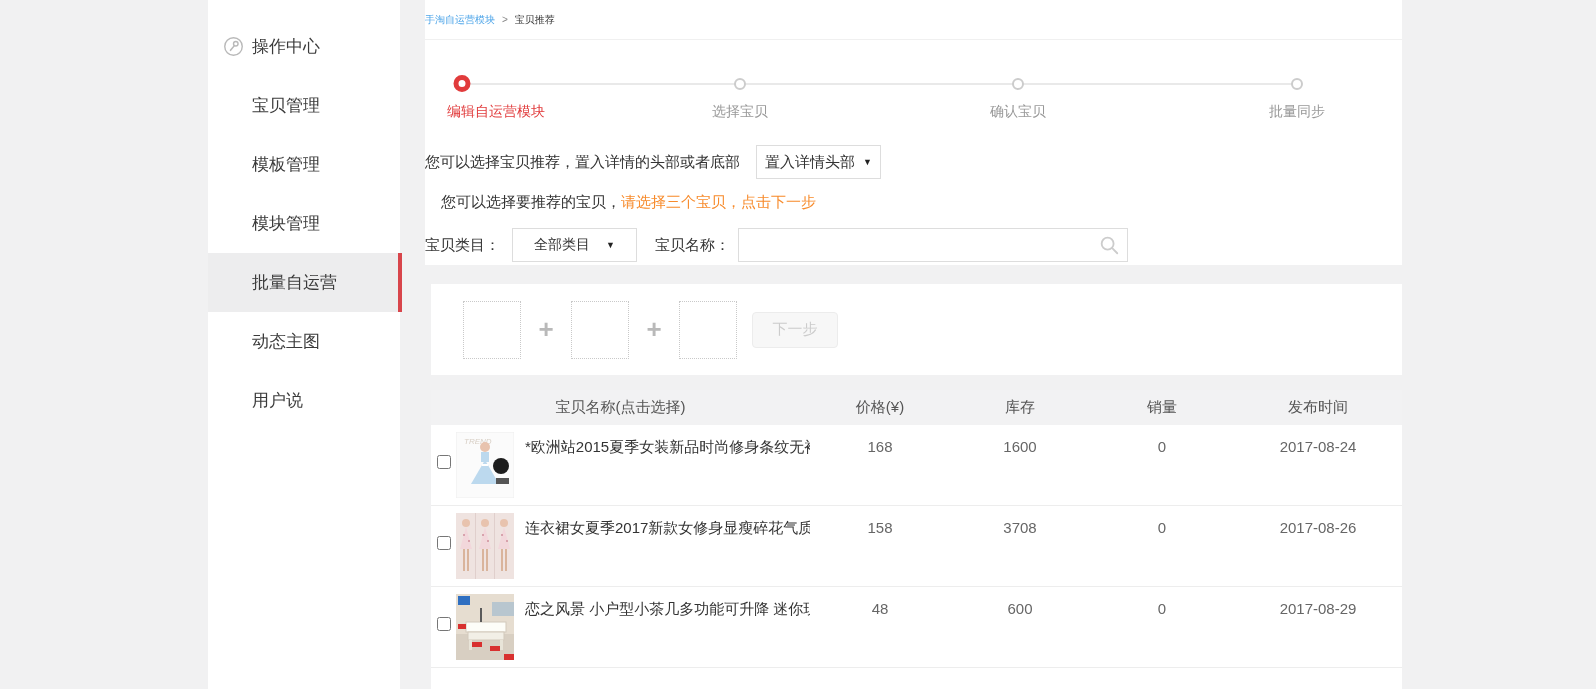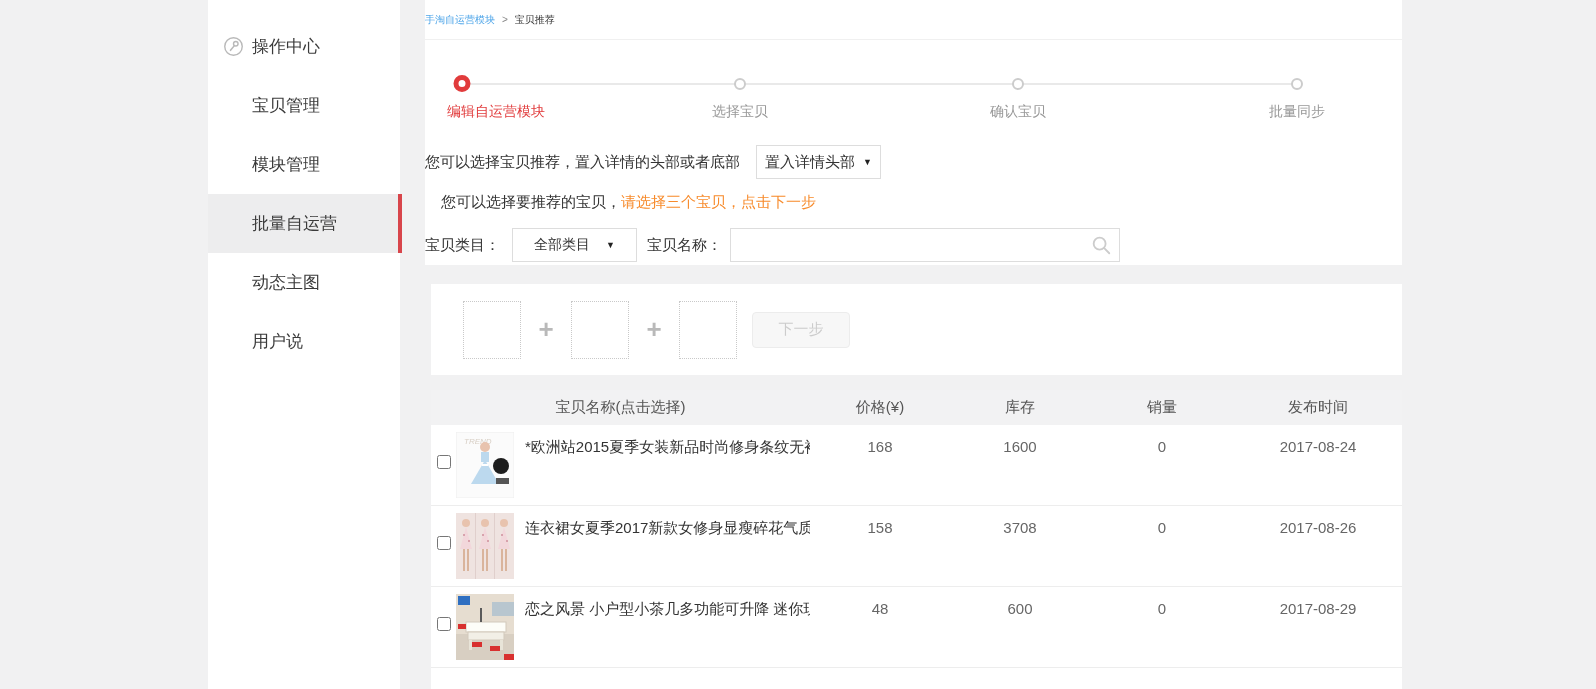--- a/index.html
+++ b/index.html
@@ -74,41 +74,41 @@
   
   .filters {
     position:absolute; left:0; top:228px; height:34px;
     display:flex; align-items:center; font-size:15px; color:#333;
   }
   .cat-select {
     margin-left:12px; width:125px; height:34px; border:1px solid #ddd; background:#fff;
     display:flex; align-items:center; justify-content:center; font-size:14px; cursor:pointer;
   }
   .cat-select .caret { font-size:9px; margin-left:16px; color:#222; }
-  .name-label { margin-left:10px; }
+  .name-label { margin-left:18px; }
   .search-wrap { position:relative; margin-left:8px; }
   .search-input {
     width:390px; height:34px; border:1px solid #ddd; background:#fff;
     font-size:14px; padding:0 36px 0 10px; outline:none;
     font-family:"Liberation Sans","DejaVu Sans",sans-serif;
   }
   .search-icon { position:absolute; right:8px; top:6px; width:22px; height:22px; cursor:pointer; }
   
   .panel {
     position:absolute; left:6px; top:284px; width:971px; height:91px; background:#fff;
     display:flex; align-items:center; padding-left:32px;
   }
   .slot {
     width:58px; height:58px; background:#fff; border:1px dotted #c9c9c9;
   }
   .plus {
     width:50px; text-align:center; font-size:26px; color:#b9b9b9; font-weight:bold;
   }
   .next-btn {
-    margin-left:15px; width:98px; height:36px; background:#f7f7f7;
+    margin-left:15px; width:86px; height:36px; background:#f7f7f7;
     border:1px solid #ececec; border-radius:4px; color:#ccc; font-size:15px;
     font-family:inherit; cursor:default;
   }
   
   .thead {
     position:absolute; left:6px; top:390px; width:971px; height:35px;
     background:#f2f2f3; display:grid;
     grid-template-columns:379px 140px 140px 144px 168px;
     align-items:center; font-size:15px; color:#555;
   }
@@ -140,20 +140,23 @@
       <svg viewBox="0 0 24 24" width="21" height="21">
         <circle cx="12" cy="12" r="10" fill="none" stroke="#b9b9b9" stroke-width="1.6"></circle>
         <circle cx="14.6" cy="8.8" r="2.6" fill="none" stroke="#b9b9b9" stroke-width="1.6"></circle>
         <path d="M13 11 L8.6 16.4" fill="none" stroke="#b9b9b9" stroke-width="1.8" stroke-linecap="round"></path>
       </svg>
     </span>
     <span>操作中心</span>
   </div>
   <div class="side-item">
     <span>宝贝管理</span>
+  </div>
+  <div class="side-item">
+    <span>模板管理</span>
   </div>
   <div class="side-item">
     <span>模块管理</span>
   </div>
   <div class="side-item active">
     <span>批量自运营</span>
   </div>
   <div class="side-item">
     <span>动态主图</span>
   </div>

